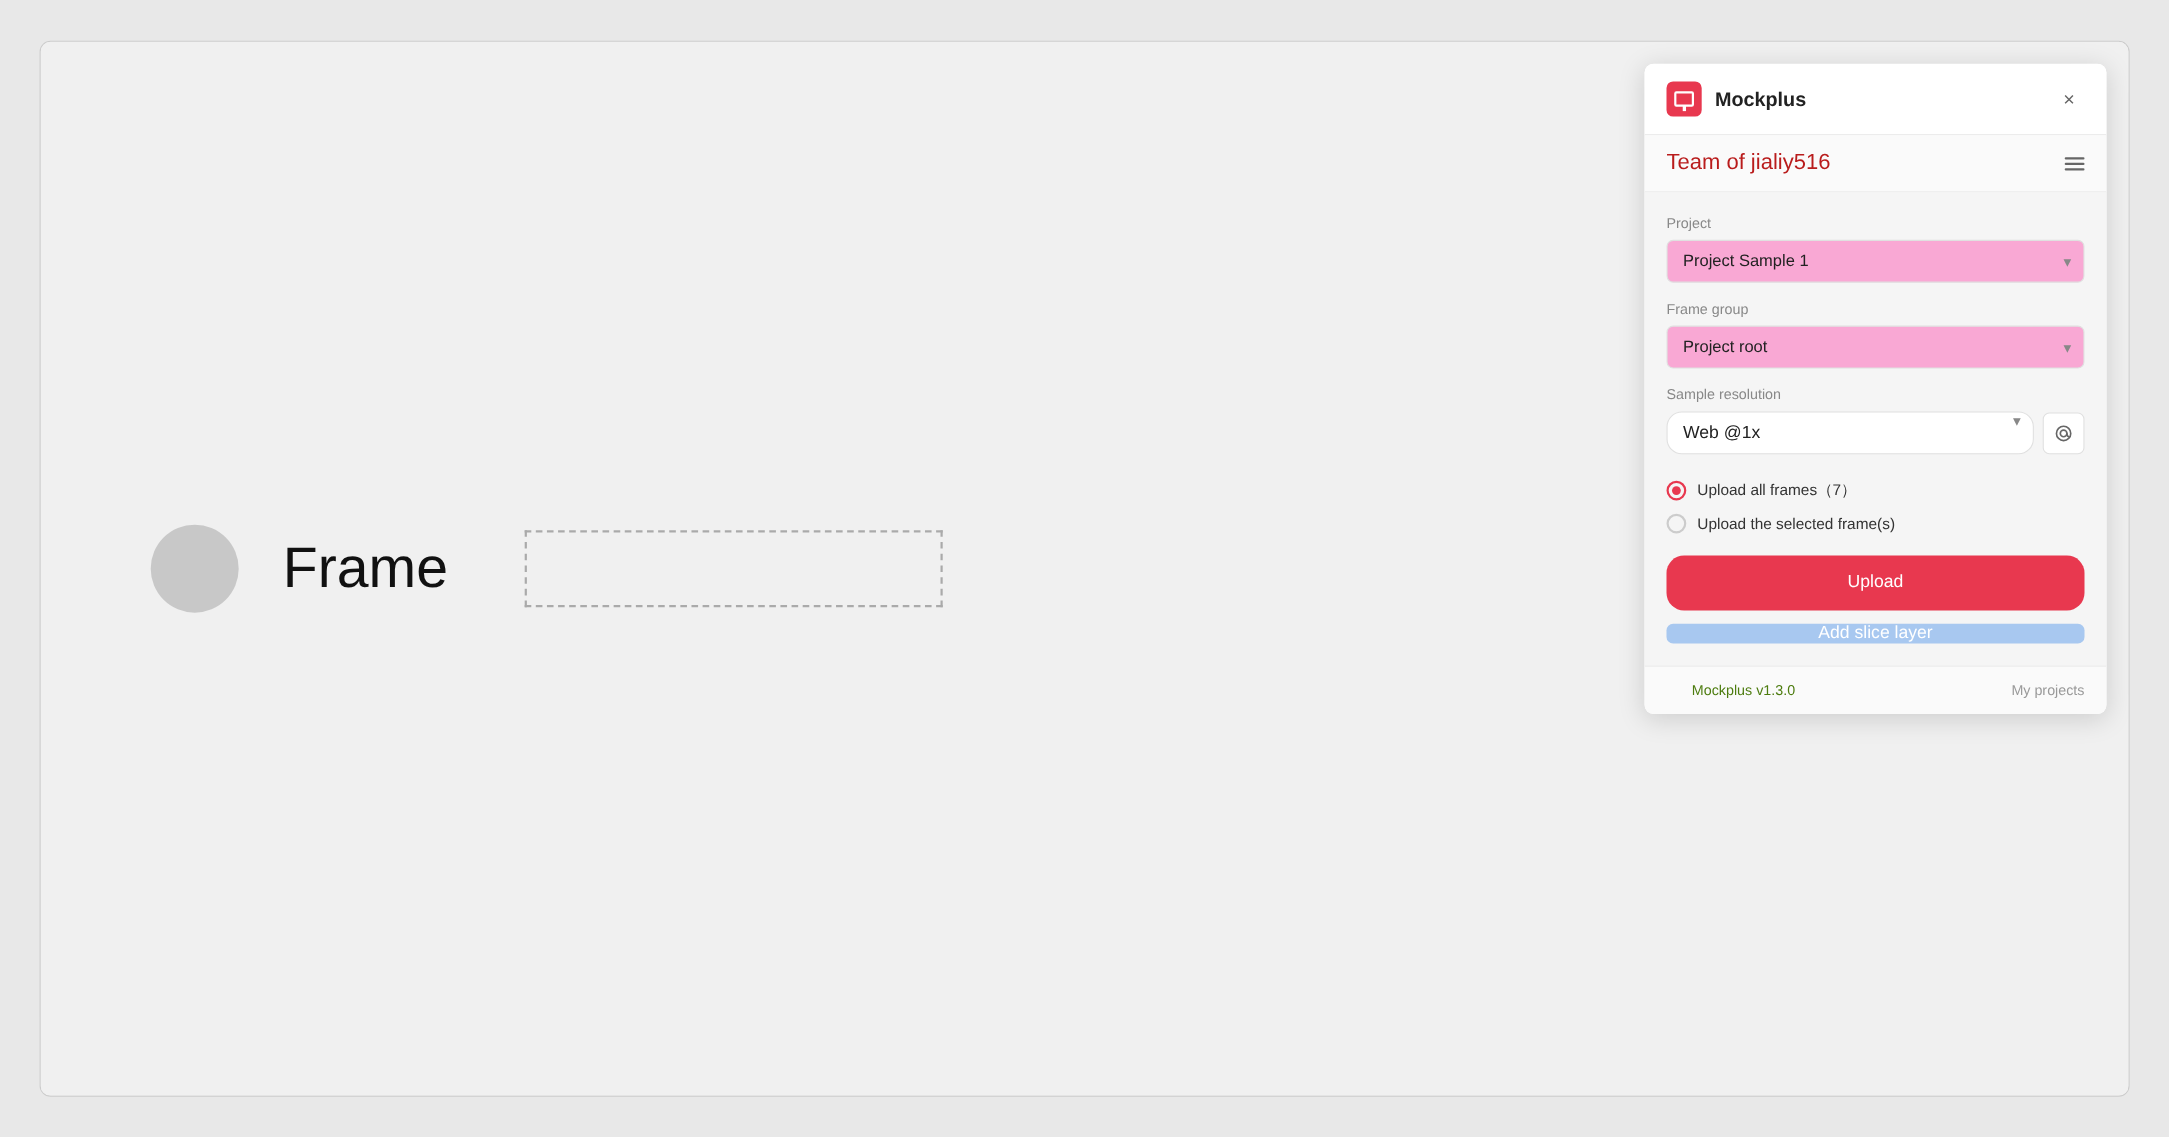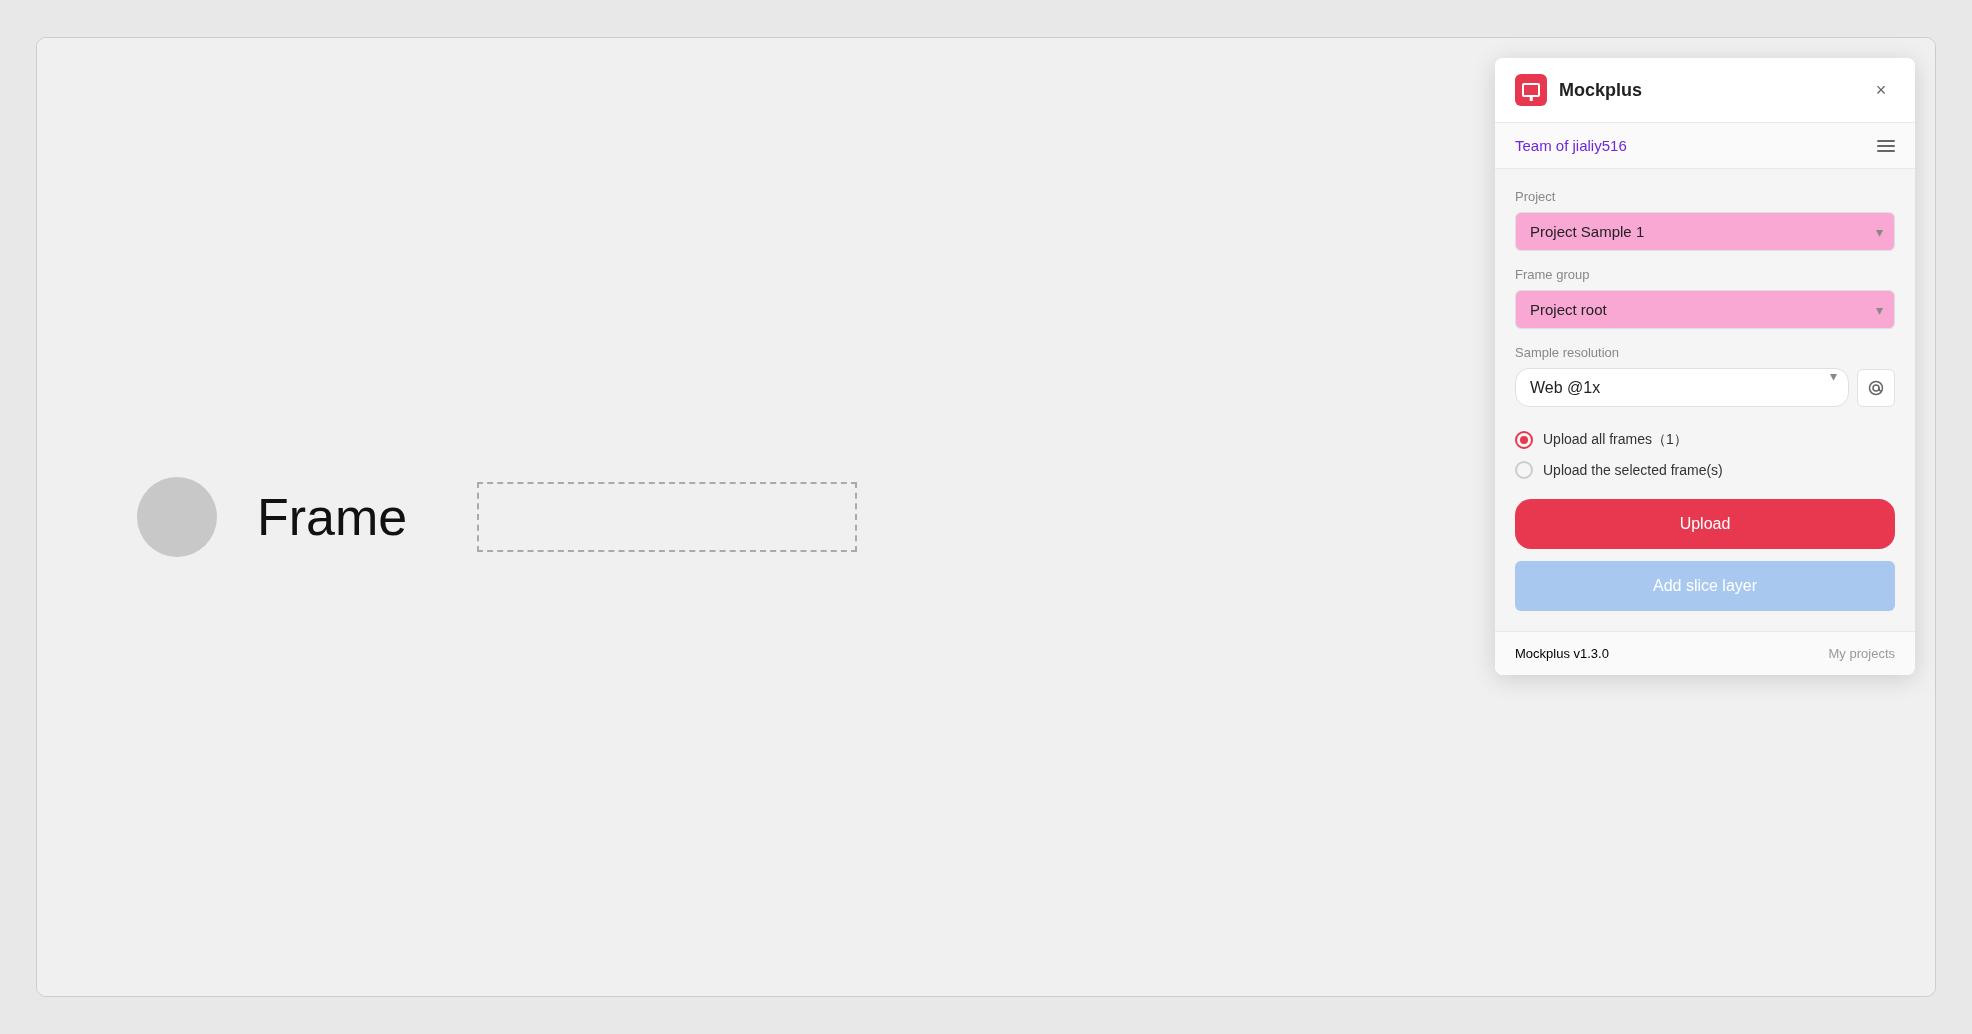--- a/index.html
+++ b/index.html
@@ -141,22 +141,22 @@
     .team-bar {
       display: flex;
       align-items: center;
       padding: 14px 20px;
       border-bottom: 1px solid #e8e8e8;
       background: #fafafa;
       justify-content: space-between;
     }
 
     .team-name {
-      font-size: 15px;
-      color: #6d28d9;
+      font-size: 20px;
+      color: #b91c1c;
       font-weight: 400;
     }
 
     .menu-icon {
       display: flex;
       flex-direction: column;
       gap: 3px;
       cursor: pointer;
     }
 
@@ -308,21 +308,20 @@
       border: none;
       border-radius: 16px;
       font-size: 16px;
       font-weight: 500;
       cursor: pointer;
       margin-bottom: 12px;
     }
 
     .add-slice-btn {
       width: 100%;
-      padding: 16px;
       background: #a8c8f0;
       color: #fff;
       border: none;
       border-radius: 6px;
       font-size: 16px;
       font-weight: 400;
       cursor: pointer;
     }
 
     
@@ -330,21 +329,22 @@
       display: flex;
       align-items: center;
       justify-content: space-between;
       padding: 14px 20px;
       background: #fafafa;
       border-top: 1px solid #e8e8e8;
     }
 
     .footer-version {
       font-size: 13px;
-      color: #000000;
+      color: #4d7c0f;
+      margin-left: 23px;
     }
 
     .footer-link {
       font-size: 13px;
       color: #999;
       cursor: pointer;
       text-decoration: none;
     }
   </style>
 </head>
@@ -419,21 +419,21 @@
               <path d="M11 8c0 2.2 1 3 2 3" stroke="#666" stroke-width="1.5" stroke-linecap="round" fill="none"></path>
               <circle cx="8" cy="8" r="6.5" stroke="#666" stroke-width="1.5" fill="none"></circle>
             </svg>
           </div>
         </div>
       </div>
 
       <div class="radio-group">
         <label class="radio-item">
           <div class="radio-circle selected"></div>
-          <span class="radio-label">Upload all frames（1）</span>
+          <span class="radio-label">Upload all frames（7）</span>
         </label>
         <label class="radio-item">
           <div class="radio-circle"></div>
           <span class="radio-label">Upload the selected frame(s)</span>
         </label>
       </div>
 
       <button class="upload-btn">Upload</button>
 
       <button class="add-slice-btn">Add slice layer</button>

